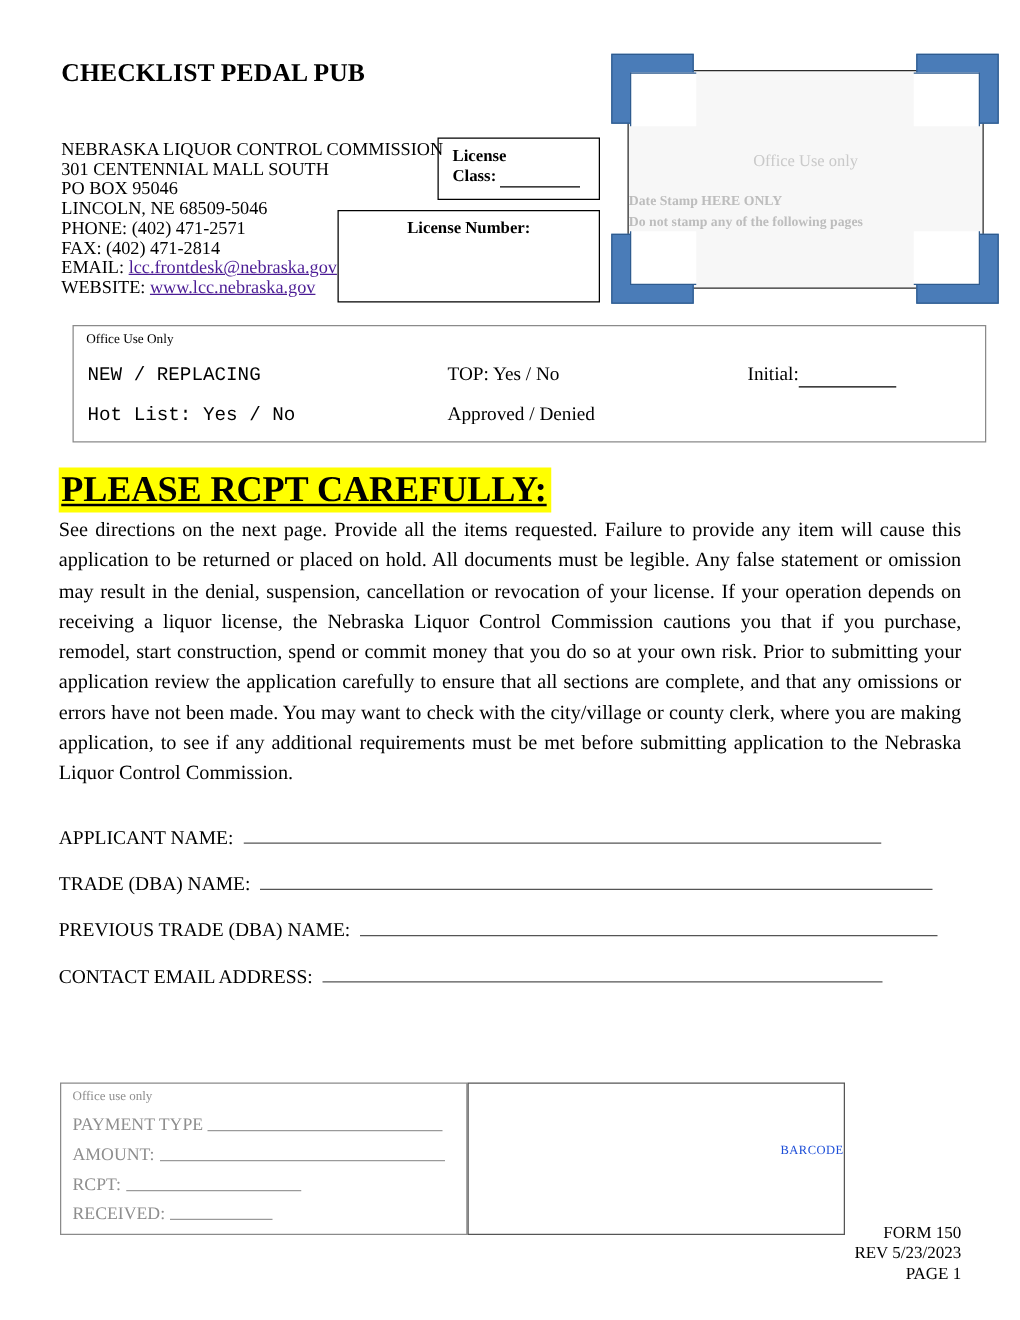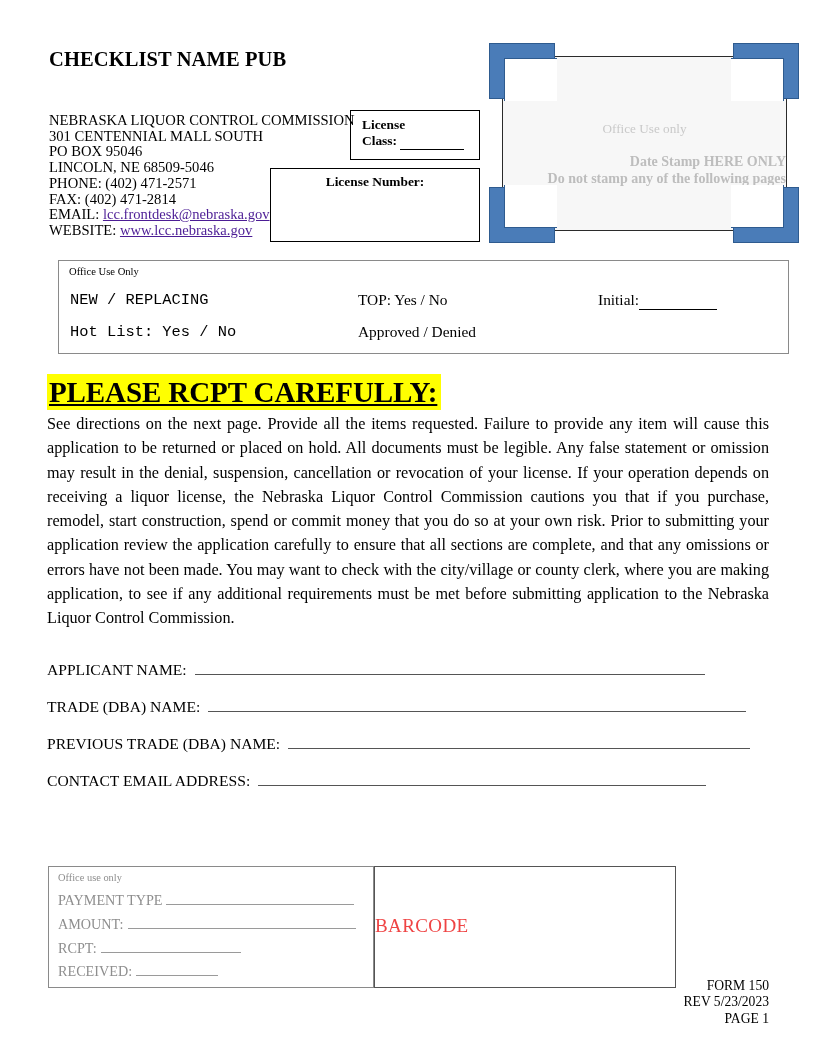--- a/index.html
+++ b/index.html
@@ -143,22 +143,22 @@
     left: 0; top: 64px;
     width: 100%;
     text-align: center;
     font-size: 13.2px;
     color: #c9c9c9;
   }
   .stamp-lines {
     position: absolute;
     left: 0; top: 96px;
     width: 100%;
-    text-align: right;
-    font-size: 14px;
+    text-align: left;
+    font-size: 11px;
     font-weight: bold;
     color: #bdbdbd;
     line-height: 17px;
   }
 
   
   .office-bar {
     position: absolute;
     left: 58px;
     top: 260px;
@@ -278,43 +278,43 @@
     border-bottom: 1px solid #9a9a9a;
     height: 12px;
     vertical-align: baseline;
     margin-left: 4px;
   }
   .barcode-text {
     position: absolute;
     left: 0;
     top: 48px;
     width: 100%;
-    text-align: left;
-    font-size: 19px;
-    color: #ef4444;
+    text-align: right;
+    font-size: 10px;
+    color: #1d4ed8;
     letter-spacing: 0.4px;
   }
 
   
   .footer {
     position: absolute;
     right: 47px;
     top: 978px;
     text-align: right;
     font-size: 13.6px;
     line-height: 16.4px;
   }
 </style>
 </head>
 <body>
 
 <div class="page">
 
   <div class="title">
-    <span class="title-line">CHECKLIST NAME PUB</span>
+    <span class="title-line">CHECKLIST PEDAL PUB</span>
   </div>
 
   <div class="agency">
     <div>NEBRASKA LIQUOR CONTROL COMMISSION</div>
     <div>301 CENTENNIAL MALL SOUTH</div>
     <div>PO BOX 95046</div>
     <div>LINCOLN, NE 68509-5046</div>
     <div>PHONE: (402) 471-2571</div>
     <div>FAX: (402) 471-2814</div>
     <div><span class="lbl-inline">EMAIL:</span> <a class="link" href="#">lcc.frontdesk@nebraska.gov</a></div>

